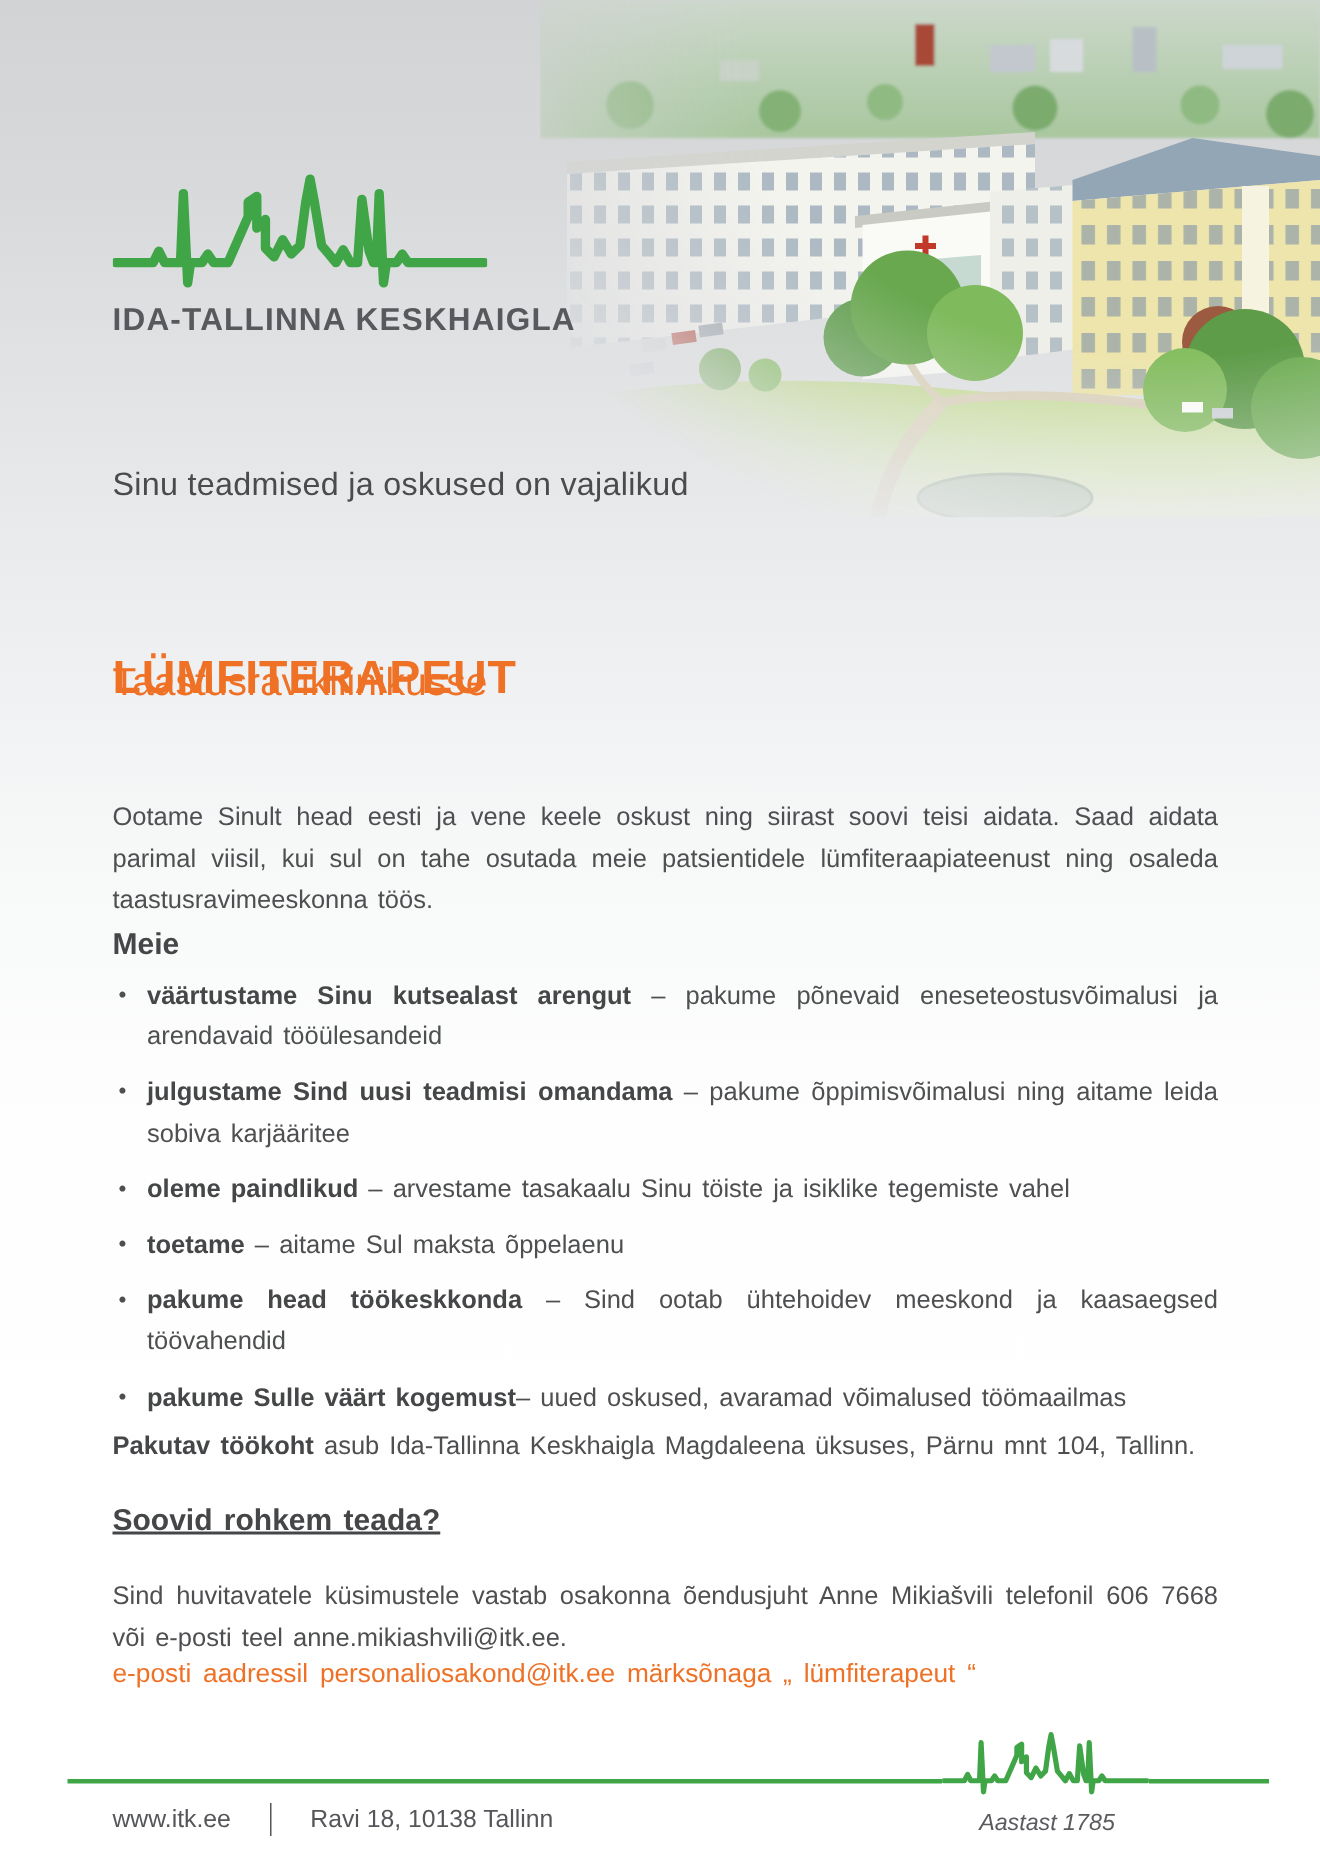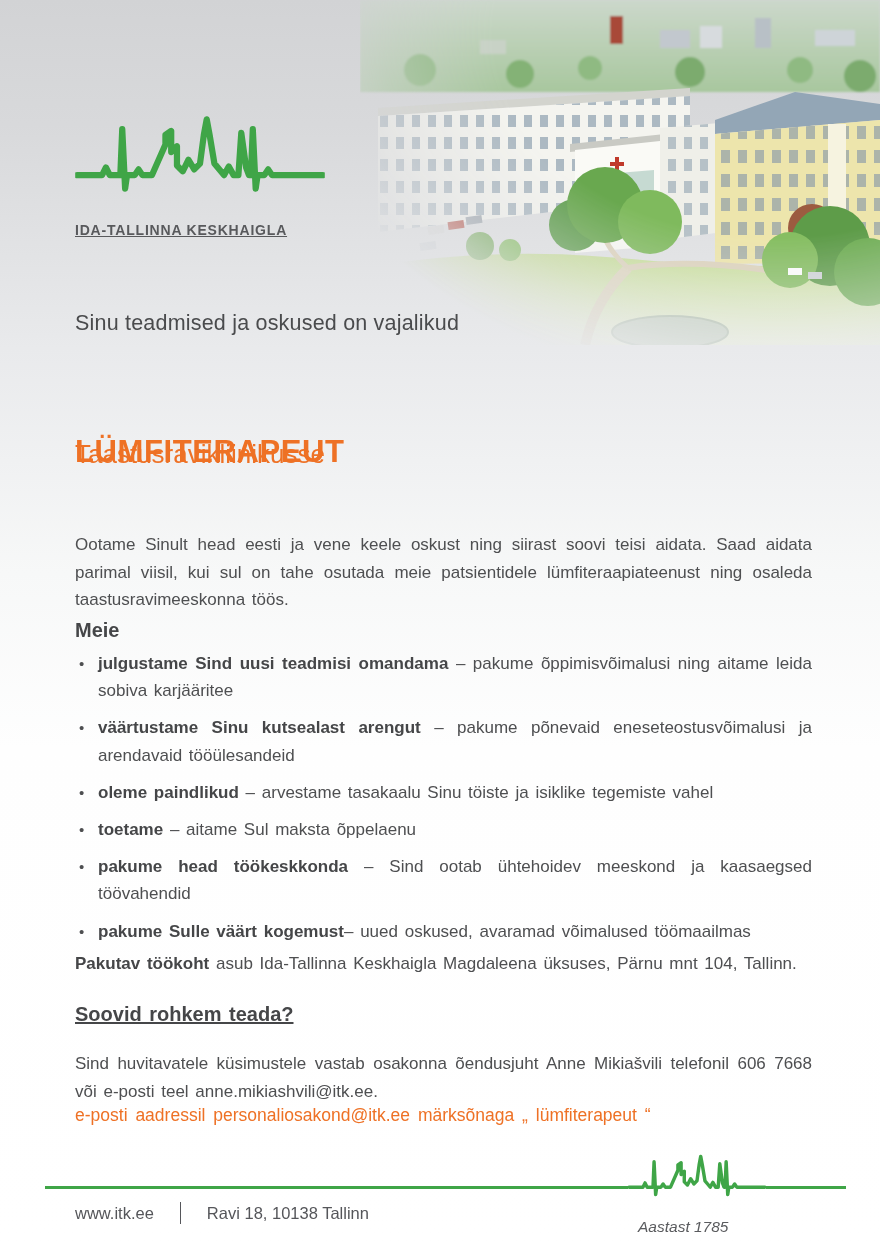--- a/index.html
+++ b/index.html
@@ -11,21 +11,21 @@
   
   .photo{
     position:absolute;top:0;right:0;width:520px;height:345px;
     -webkit-mask-image:radial-gradient(ellipse 118% 128% at 80% 10%,#000 46%,rgba(0,0,0,.55) 64%,transparent 80%);
     mask-image:radial-gradient(ellipse 118% 128% at 80% 10%,#000 46%,rgba(0,0,0,.55) 64%,transparent 80%);
   }
   .photo svg{display:block;}
   
   .logo-block{position:absolute;left:75px;top:106px;}
   .ekg-main{width:250px;height:96px;display:block;}
-  .org-name{margin-top:20px;font-size:14px;font-weight:bold;letter-spacing:.8px;color:#58595c;text-decoration:underline;}
+  .org-name{margin-top:0;font-size:21px;font-weight:bold;letter-spacing:.8px;color:#58595c;}
   
   .tagline{position:absolute;left:75px;top:311px;font-size:21.5px;color:#4a4b4d;letter-spacing:.2px;}
   .job-title{position:absolute;left:75px;top:407px;font-size:31px;font-weight:bold;color:#ee7125;letter-spacing:.6px;margin-top:27px;}
   .job-subtitle{position:absolute;left:75px;top:439px;font-size:26px;color:#ee7125;}
   .para{color:#4e4f51;font-size:17px;line-height:1.62;text-align:justify;word-spacing:2px;}
   .intro{position:absolute;left:75px;top:514px;width:737px;}
   .section-h{position:absolute;left:75px;font-size:20px;font-weight:bold;color:#454648;word-spacing:2px;}
   .meie-h{top:619px;}
   .bullets{position:absolute;left:75px;top:650px;width:737px;margin:0;padding:0;list-style:none;}
   .bullets li{position:relative;padding-left:23px;margin-bottom:10px;color:#4e4f51;font-size:17px;line-height:1.6;text-align:justify;word-spacing:2px;}
@@ -36,21 +36,21 @@
   .contact-body{position:absolute;left:75px;top:1033px;width:737px;}
   .cta{position:absolute;left:75px;top:1105px;width:700px;color:#ee7125;font-size:17.5px;word-spacing:3px;}
   .cta .cta-line{margin-bottom:12px;line-height:1.2;}
   
   .rule{position:absolute;top:1186px;height:3px;background:#3fa547;}
   .rule-left{left:45px;width:583px;}
   .rule-right{left:766px;width:80px;}
   .ekg-footer{position:absolute;left:628px;top:1149px;width:138px;height:53px;}
   .footer-left{position:absolute;left:75px;top:1202px;display:flex;align-items:center;gap:26px;color:#55565a;font-size:16.5px;}
   .footer-sep{width:0;height:22px;border-left:1.5px solid #55565a;}
-  .footer-since{position:absolute;left:638px;top:1207px;width:120px;text-align:left;font-style:italic;color:#5a5b5e;font-size:15.5px;margin-top:11px;}
+  .footer-since{position:absolute;left:638px;top:1207px;width:120px;text-align:center;font-style:italic;color:#5a5b5e;font-size:15.5px;}
 </style>
 </head>
 <body>
 
 <div class="page">
 
   <svg width="0" height="0" style="position:absolute" aria-hidden="true">
     <defs>
       <symbol id="ekg-shape" viewBox="0 0 260 100">
         <polyline points="2,72 28,72 32,64 36,72 44,72 47,72 49,24 52,86 54,72 62,72 66,66 70,72 80,72 94,40 94,30 100,26 100,48 106,42 106,62 112,68 118,56 124,66 130,60 134,30 137,14 140,30 145,60 150,66 155,72 160,63 165,72 170,72 173,28 178,64 181,72 183,72 185,24 188,86 190,72 197,72 201,66 205,72 214,72 258,72" fill="none" stroke="#3fa547" stroke-width="6.5" stroke-linecap="round" stroke-linejoin="round"></polyline>
@@ -152,22 +152,22 @@
 
   <div class="tagline">Sinu teadmised ja oskused on vajalikud</div>
 
   <div class="job-title">LÜMFITERAPEUT</div>
   <div class="job-subtitle">Taastusravikliinikusse</div>
 
   <p class="para intro">Ootame Sinult head eesti ja vene keele oskust ning siirast soovi teisi aidata. Saad aidata parimal viisil, kui sul on tahe osutada meie patsientidele lümfiteraapiateenust ning osaleda taastusravimeeskonna töös.</p>
 
   <div class="section-h meie-h">Meie</div>
   <ul class="bullets">
+    <li><span class="b">väärtustame Sinu kutsealast arengut</span><span> – pakume põnevaid eneseteostusvõimalusi ja arendavaid tööülesandeid</span></li>
     <li><span class="b">julgustame Sind uusi teadmisi omandama</span><span> – pakume õppimisvõimalusi ning aitame leida sobiva karjääritee</span></li>
-    <li><span class="b">väärtustame Sinu kutsealast arengut</span><span> – pakume põnevaid eneseteostusvõimalusi ja arendavaid tööülesandeid</span></li>
     <li><span class="b">oleme paindlikud</span><span> – arvestame tasakaalu Sinu töiste ja isiklike tegemiste vahel</span></li>
     <li><span class="b">toetame</span><span> – aitame Sul maksta õppelaenu</span></li>
     <li><span class="b">pakume head töökeskkonda</span><span> – Sind ootab ühtehoidev meeskond ja kaasaegsed töövahendid</span></li>
     <li><span class="b">pakume Sulle väärt kogemust</span><span>– uued oskused, avaramad võimalused töömaailmas</span></li>
   </ul>
 
   <p class="para location"><span class="b">Pakutav töökoht</span><span> asub Ida-Tallinna Keskhaigla Magdaleena üksuses, Pärnu mnt 104, Tallinn.</span></p>
 
   <div class="section-h contact-h">Soovid rohkem teada?</div>
   <p class="para contact-body">Sind huvitavatele küsimustele vastab osakonna õendusjuht Anne Mikiašvili telefonil 606 7668 või e-posti teel anne.mikiashvili@itk.ee.</p>

